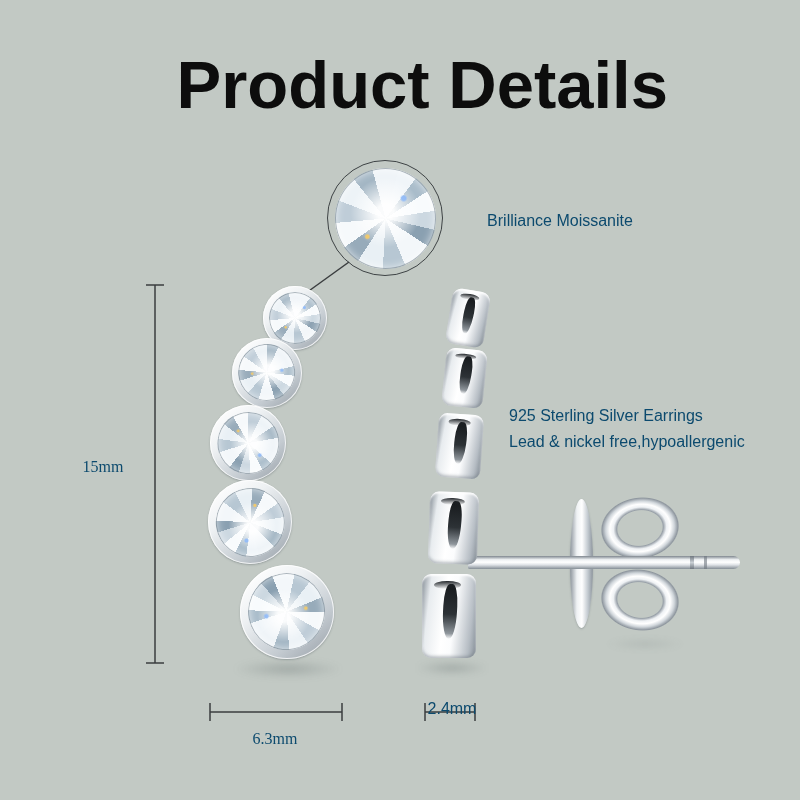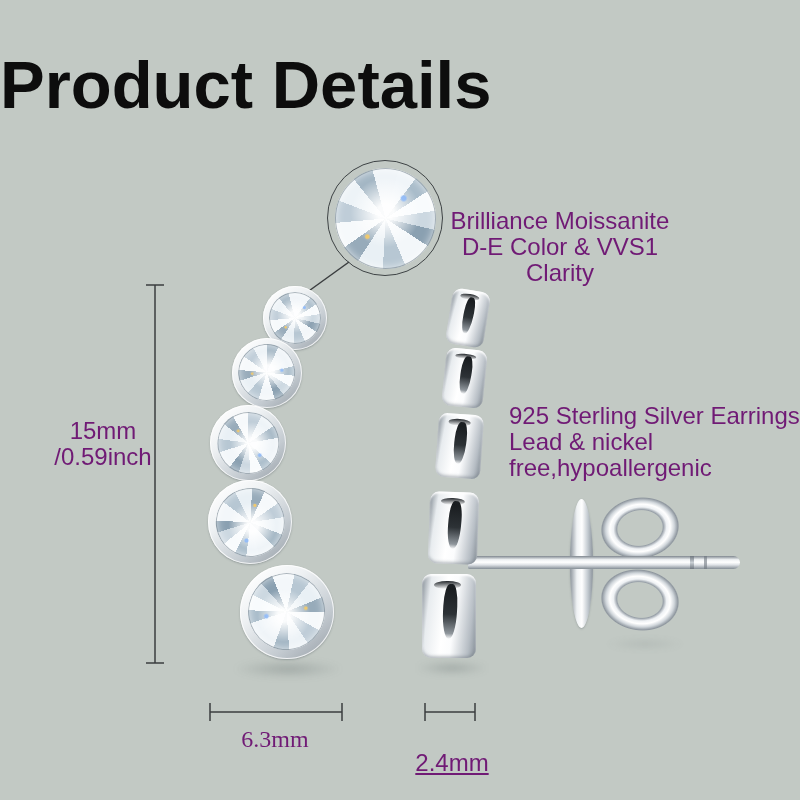--- a/index.html
+++ b/index.html
@@ -7,33 +7,33 @@
     width: 800px; height: 800px;
     overflow: hidden;
     background: #c2c9c4;
     font-family: "Liberation Sans", sans-serif;
   }
   .stage { position: relative; width: 800px; height: 800px; }
 
   
   .title {
     position: absolute; left: 0; top: 46px; width: 668px;
-    margin: 0; text-align: left;
+    margin: 0; text-align: right;
     font-size: 67px; font-weight: 800; letter-spacing: 0px;
     color: #0d0d0d;
   }
 
   
-  .note { position: absolute; color: #701a75; font-size: 24px; line-height: 26px; }
+  .note { position: absolute; color: #0c4a6e; font-size: 16px; line-height: 26px; }
   .note.center { text-align: center; }
   .callout-note { left: 430px; top: 208px; width: 260px; }
   .material-note { left: 509px; top: 403px; width: 300px; text-align: left; }
-  .height-note { left: 38px; top: 418px; width: 130px; }
+  .height-note { left: 38px; top: 454px; width: 130px; font-family: Liberation Serif, serif; }
   .width-note { left: 210px; top: 726px; width: 130px; font-family: Liberation Serif, serif; }
-  .post-note { left: 387px; top: 750px; width: 130px; text-decoration: underline; }
+  .post-note { left: 387px; top: 696px; width: 130px; }
 
   
   svg.lines { position: absolute; left: 0; top: 0; }
 
   
   .magnifier {
     position: absolute; left: 327px; top: 160px;
     width: 114px; height: 114px; border-radius: 50%;
     border: 1.6px solid #3e4345;
     display: flex; align-items: center; justify-content: center;
@@ -154,21 +154,20 @@
       <line x1="475" y1="703" x2="475" y2="721"></line>
     </g>
   </svg>
 
   <div class="magnifier">
     <div class="gem mag-gem"></div>
   </div>
 
   <div class="note center callout-note">
     <div>Brilliance Moissanite</div>
-    <div>D-E Color &amp; VVS1 Clarity</div>
   </div>
 
   <div class="shadow shadow-front"></div>
   <div class="shadow shadow-side"></div>
   <div class="shadow shadow-back"></div>
 
   <div>
     <div class="bezel" style="left:263px; top:286px; width:64px; height:64px;">
       <div class="gem"></div>
     </div>
@@ -201,21 +200,20 @@
     <div class="seg" style="left:422px; top:574px; width:54px; height:84px; z-index:7;"></div>
   </div>
 
   <div class="note material-note">
     <div>925 Sterling Silver Earrings</div>
     <div>Lead &amp; nickel free,hypoallergenic</div>
   </div>
 
   <div class="note center height-note">
     <div>15mm</div>
-    <div>/0.59inch</div>
   </div>
   <div class="note center width-note">
     <div>6.3mm</div>
   </div>
   <div class="note center post-note">
     <div>2.4mm</div>
   </div>
 
 </div>
 

